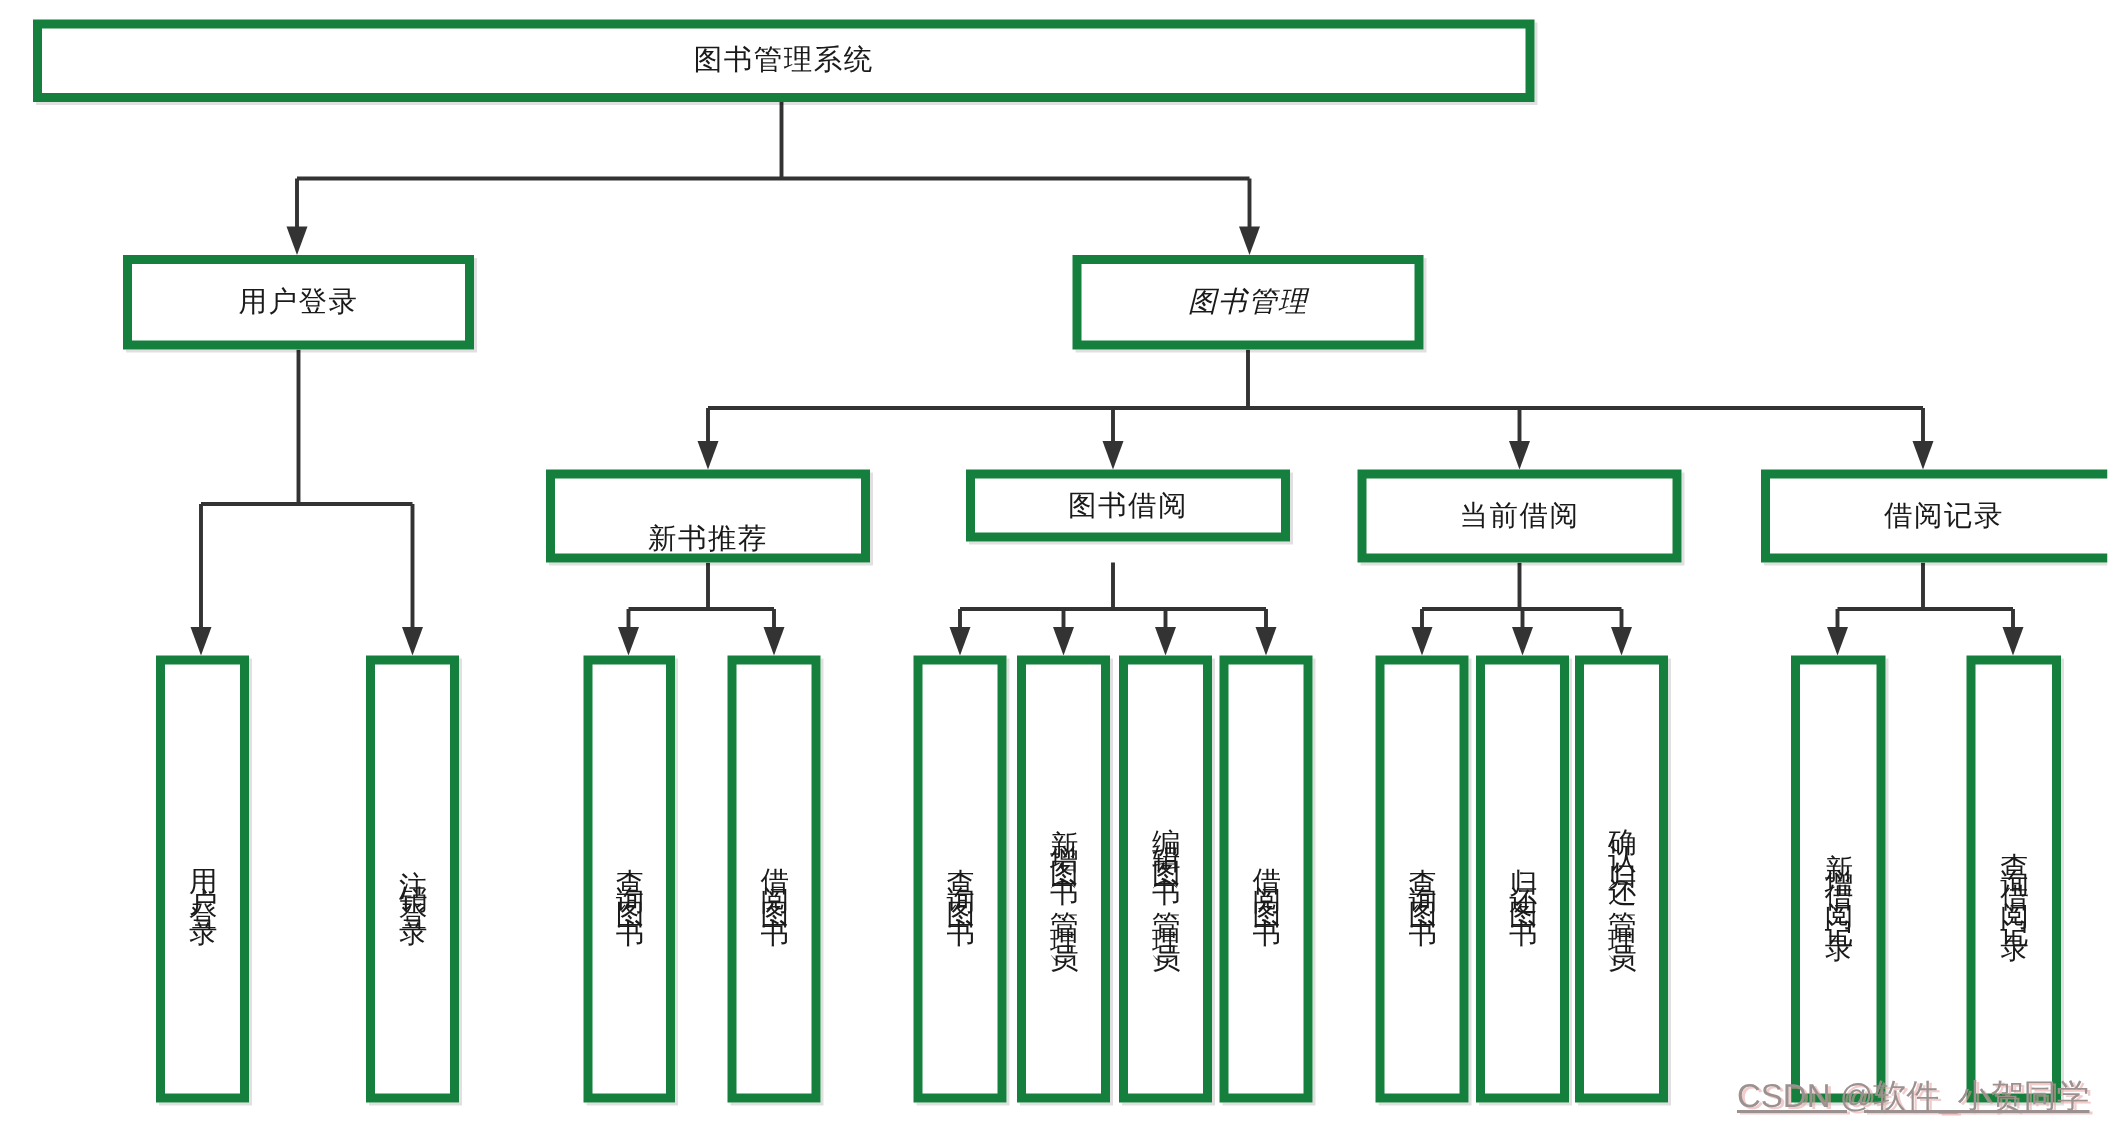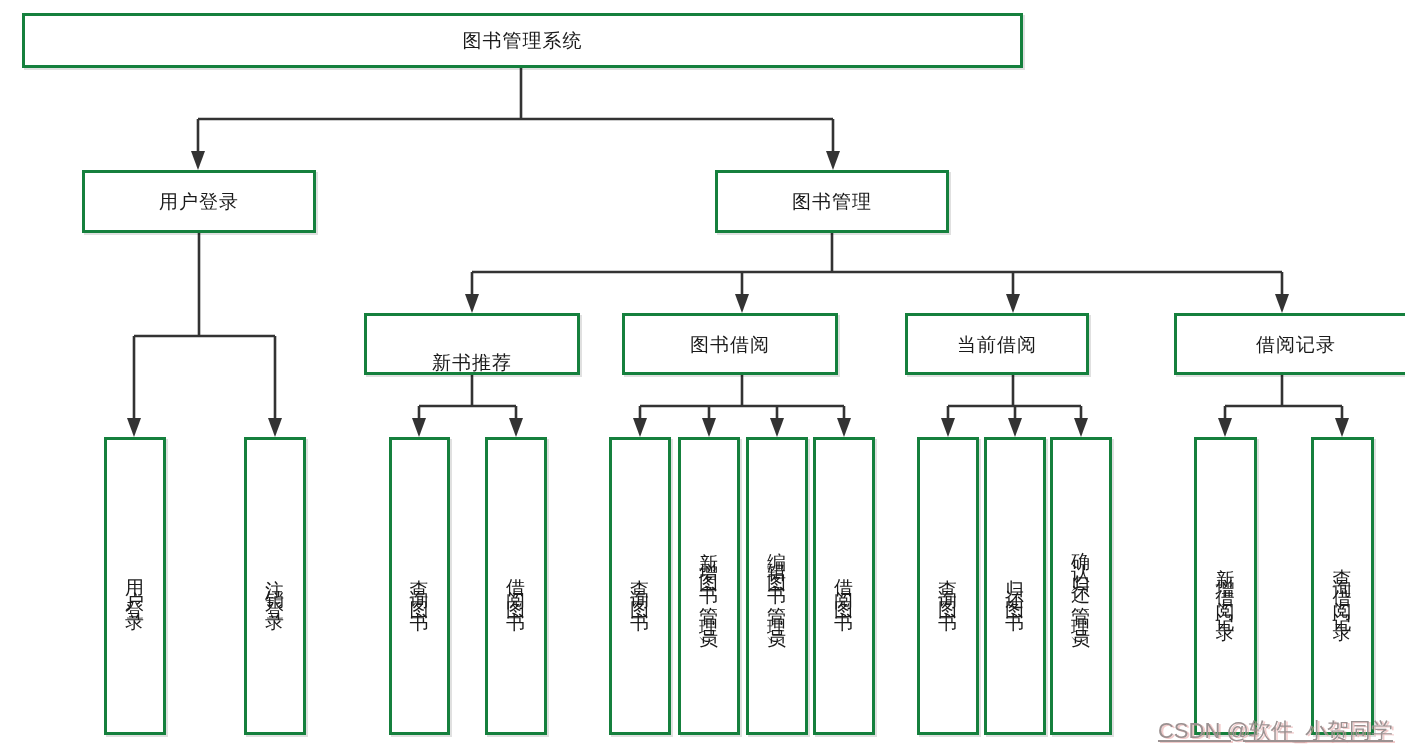--- a/index.html
+++ b/index.html
@@ -17,21 +17,21 @@
   }
   #wires {
     position: absolute;
     left: 0; top: 0;
     width: 1405px; height: 747px;
     z-index: 1;
   }
   .box {
     position: absolute;
     box-sizing: border-box;
-    border: 3px solid #15803d;
+    border: 6px solid #15803d;
     background: #ffffff;
     display: flex;
     align-items: center;
     justify-content: center;
     z-index: 2;
     box-shadow: 2px 2px 0 rgba(0,0,0,0.12);
   }
   .h-label {
     color: #1a1a1a;
     font-size: 19px;
@@ -100,31 +100,31 @@
     </g>
   </svg>
 
   <div class="box" style="left:22px; top:13px; width:1001px; height:55px;">
     <span class="h-label">图书管理系统</span>
   </div>
 
   <div class="box" style="left:82px; top:170px; width:234px; height:63px;">
     <span class="h-label">用户登录</span>
   </div>
-  <div class="box" style="left:715px; top:170px; width:234px; height:63px;">
+  <div class="box" style="left:715px; top:170px; width:234px; height:63px;font-style:italic;">
     <span class="h-label">图书管理</span>
   </div>
 
   <div class="box" style="left:364px; top:313px; width:216px; height:62px;align-items:flex-end;">
     <span class="h-label">新书推荐</span>
   </div>
-  <div class="box" style="left:622px; top:313px; width:216px; height:62px;">
+  <div class="box" style="left:644px; top:313px; width:216px; height:48px;">
     <span class="h-label">图书借阅</span>
   </div>
-  <div class="box" style="left:905px; top:313px; width:184px; height:62px;">
+  <div class="box" style="left:905px; top:313px; width:216px; height:62px;">
     <span class="h-label">当前借阅</span>
   </div>
   <div class="box" style="left:1174px; top:313px; width:244px; height:62px;">
     <span class="h-label">借阅记录</span>
   </div>
 
   <div class="box leaf" style="left:104px; width:62px;">
     <span class="v-label">用户登录</span>
   </div>
   <div class="box leaf" style="left:244px; width:62px;">

